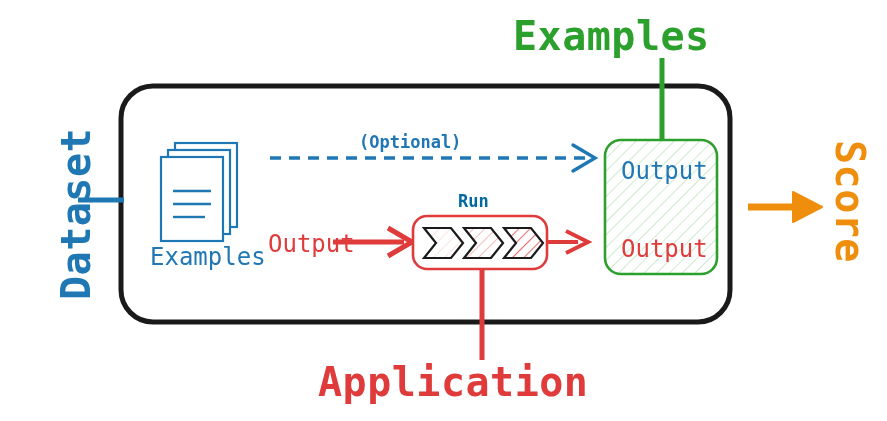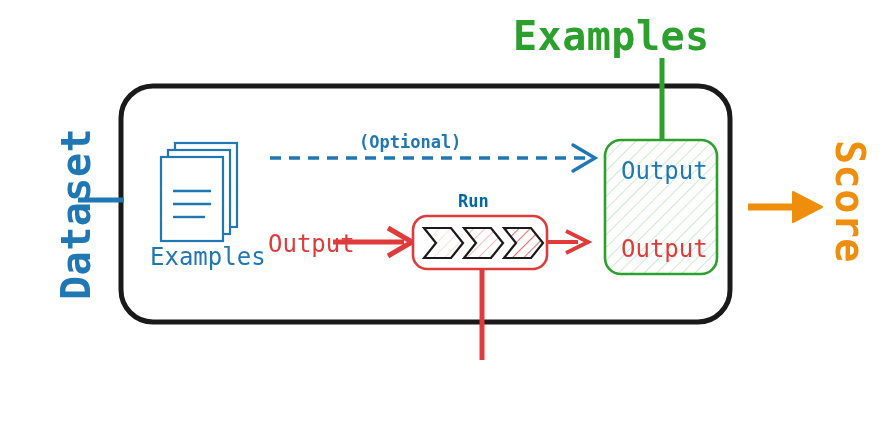--- a/index.html
+++ b/index.html
@@ -146,20 +146,21 @@
     </g>
 
   </svg>
 
   <div class="lbl big rot-ccw" style="left:56px; top:300px; color:#1f77b4;">Dataset</div>
 
   <div class="lbl big rot-cw" style="left:870px; top:140px; color:#ef8e0c;">Score</div>
 
   <div class="lbl big" style="left:513px; top:16px; color:#2ca02c;">Examples</div>
 
+  <div class="lbl big" style="left:318px; top:362px; color:#e03b3b;">Application</div>
 
   <div class="lbl mid" style="left:150px; top:245px; color:#1f77b4;">Examples</div>
 
   <div class="lbl sml" style="left:359px; top:134px; color:#1f77b4;">(Optional)</div>
 
   <div class="lbl mid" style="left:268px; top:232px; color:#e03b3b;">Output</div>
 
   <div class="lbl sml" style="left:458px; top:193px; color:#0369a1;">Run</div>
 
   <div class="lbl mid" style="left:621px; top:159px; color:#1f77b4;">Output</div>

